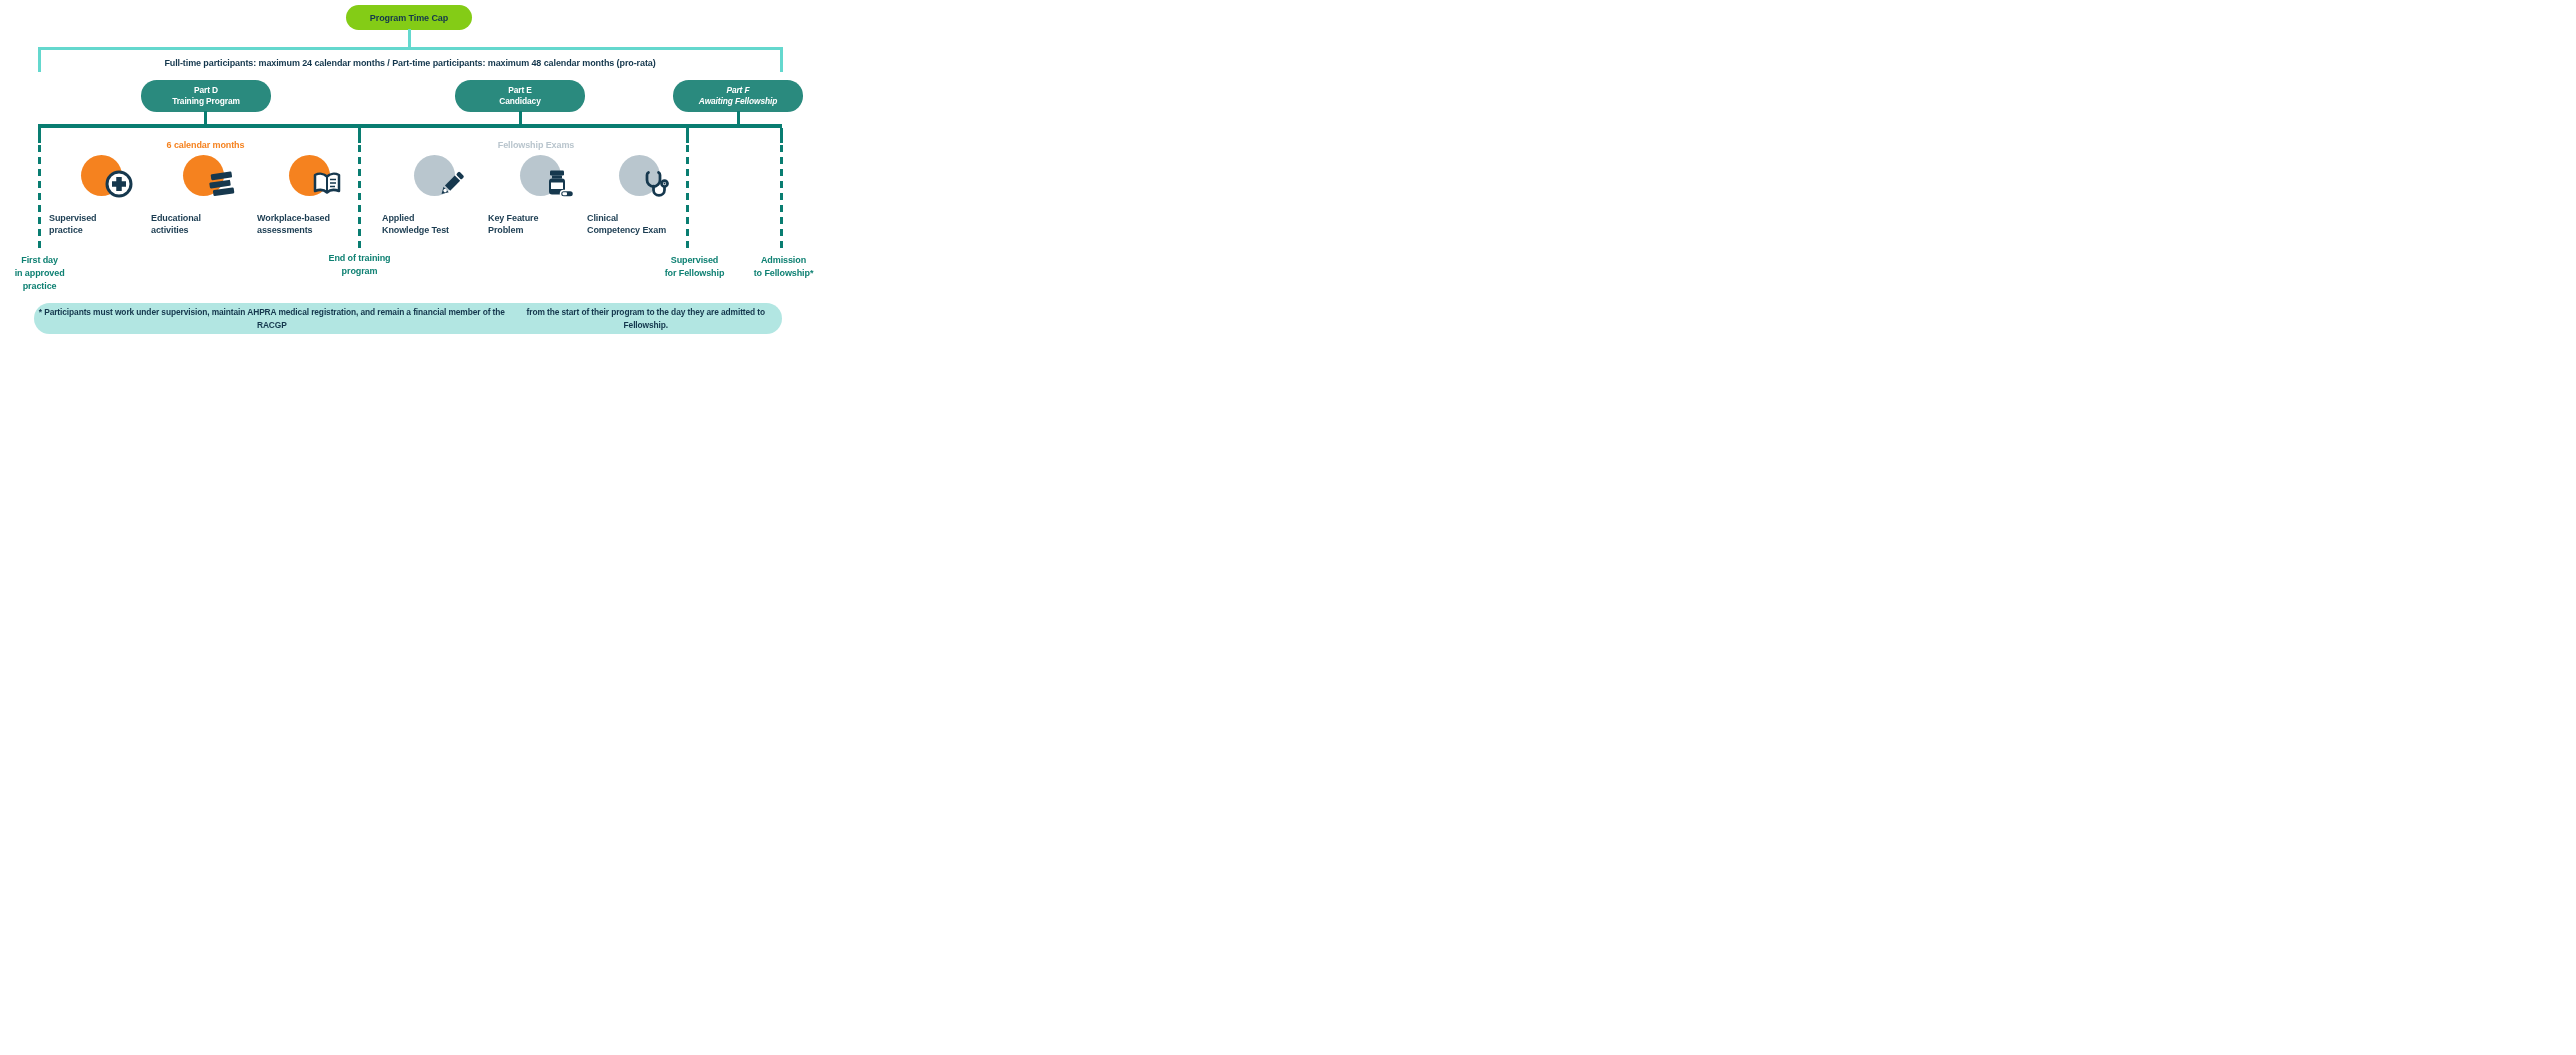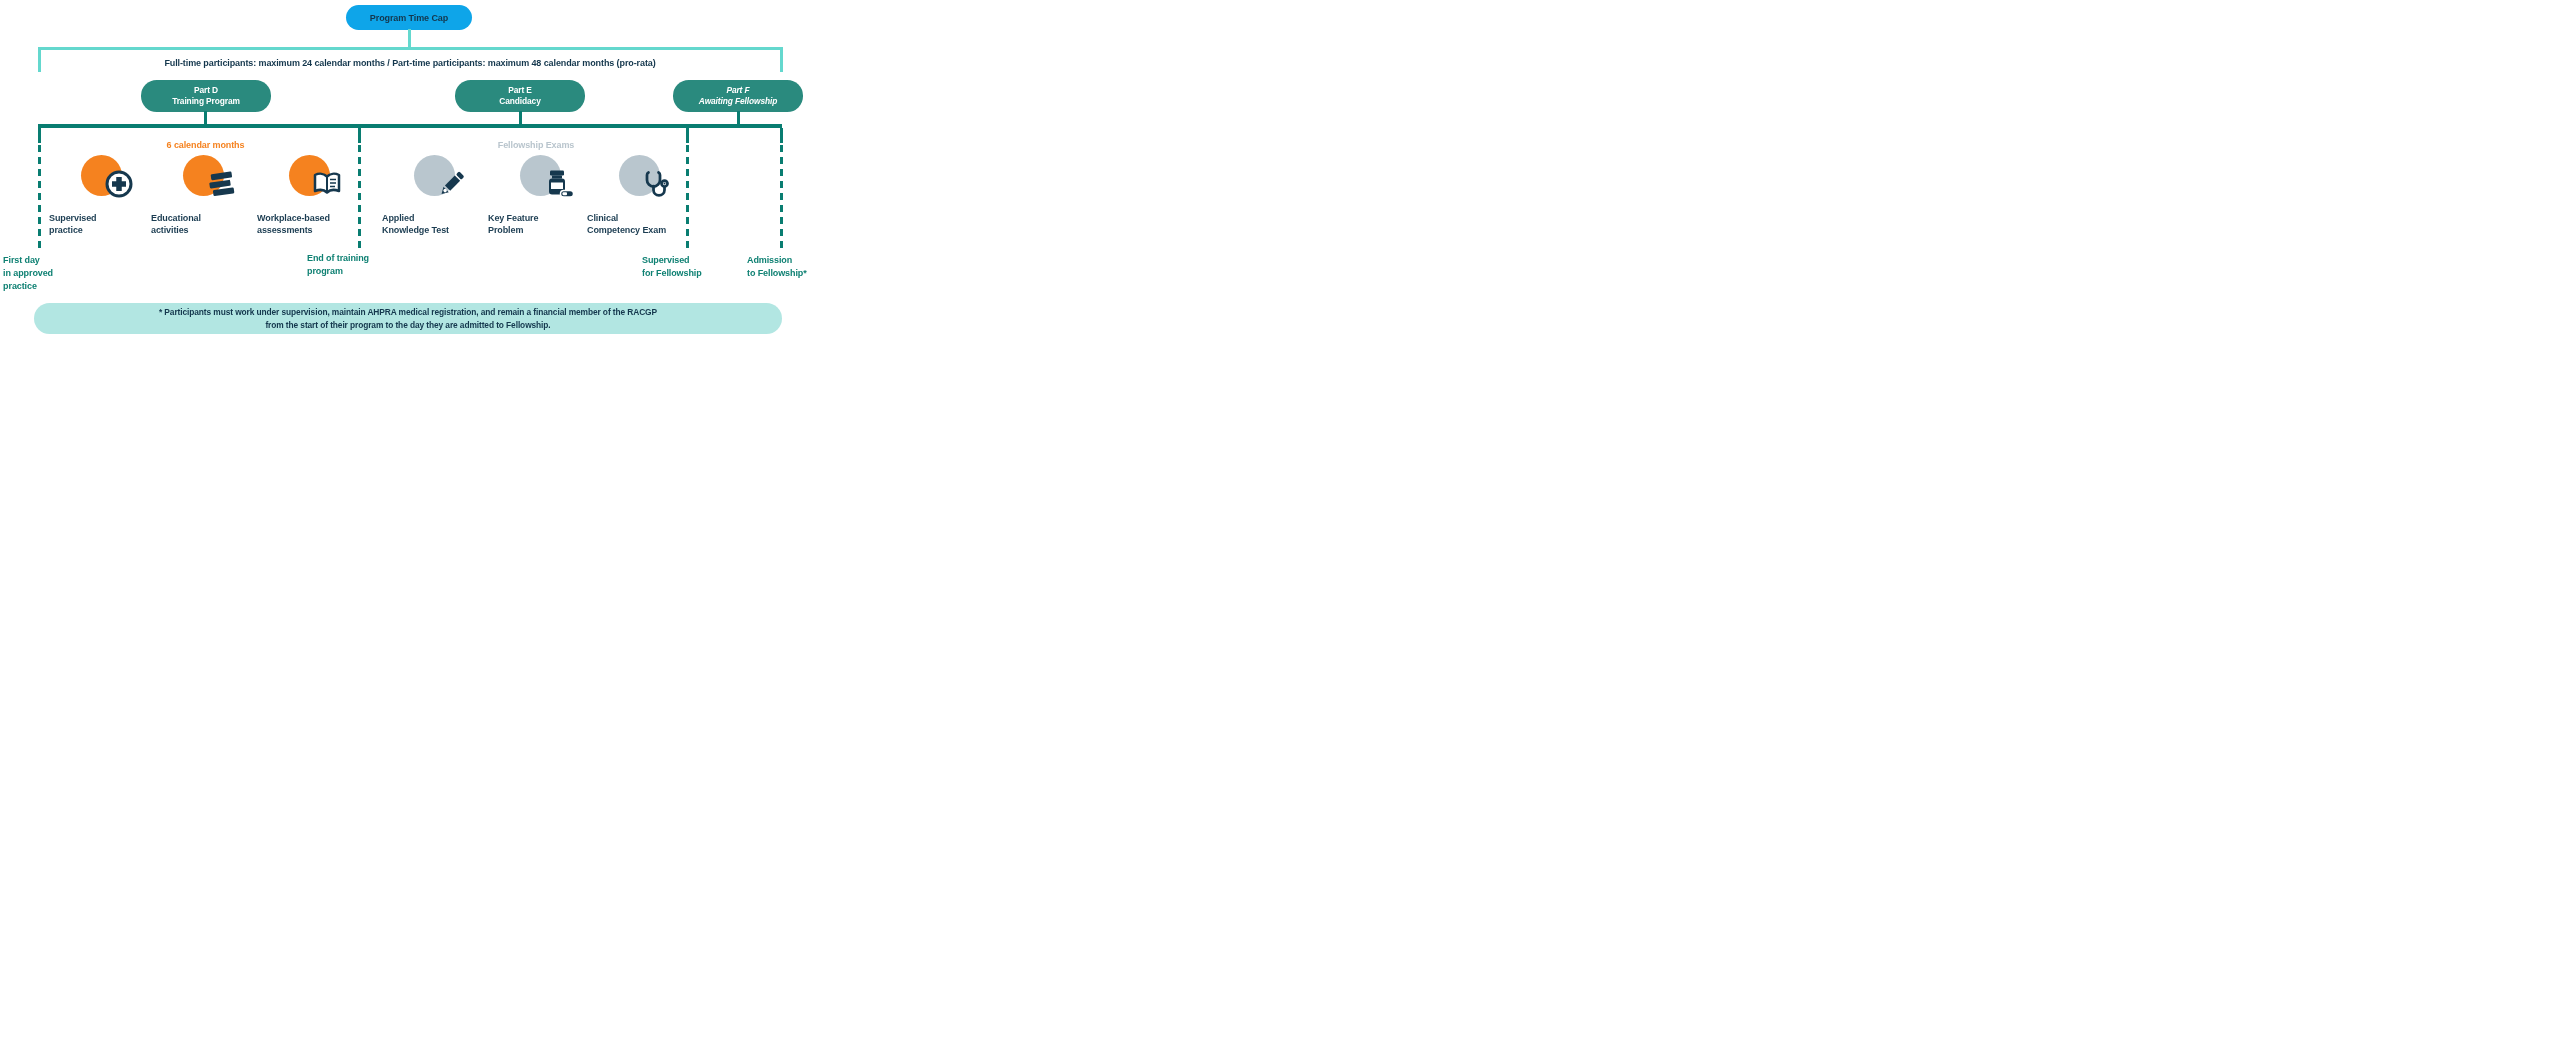--- a/index.html
+++ b/index.html
@@ -2,21 +2,21 @@
 <html style="font-size:8.4px"><head>
 <meta charset="utf-8">
 <style>
   html,body{margin:0;padding:0;background:#fff;}
   #canvas{
     position:relative;width:823px;height:337px;background:#fff;overflow:hidden;
     font-family:"Liberation Sans",sans-serif;font-weight:bold;letter-spacing:-0.1px;
   }
   .abs{position:absolute;}
   
-  .cap-pill{left:346px;top:5.2px;width:126px;height:25px;border-radius:12.6px;background:#0ea5e9;
+  .cap-pill{left:346px;top:5.2px;width:126px;height:25px;border-radius:12.6px;background:#84cc16;
     display:flex;align-items:center;justify-content:center;color:#14374D;font-size:9px;}
   .conn-mint{left:408px;top:29px;width:3.1px;height:19px;background:#64D8CE;}
   .bracket-bar{left:38px;top:47px;width:744px;height:3.1px;background:#64D8CE;}
   .tick{top:47px;width:3.1px;height:25px;background:#64D8CE;}
   .tick-left{left:38px;} .tick-right{left:780px;}
   .cap-note{left:69px;top:58px;width:682px;text-align:center;color:#14374D;font-size:9px;}
   
   .phase-pill{top:80px;height:31.5px;border-radius:15.7px;background:#2A8A7E;color:#fff;
     display:flex;flex-direction:column;align-items:center;justify-content:center;
     font-size:8.4px;line-height:10.5px;text-align:center;}
@@ -32,24 +32,24 @@
   
   .duration-label{left:132px;top:140px;width:147px;text-align:center;color:#F5821F;font-size:9px;}
   .exams-label{left:465px;top:140px;width:142px;text-align:center;color:#B9C5CD;font-size:9px;}
   
   .big-circle{top:155px;width:41px;height:41px;border-radius:50%;}
   .c-orange{background:#F5821F;} .c-gray{background:#B9C6CE;}
   .icon-wrap{top:169px;width:30px;height:30px;}
   .icon-wrap svg{overflow:visible;display:block;}
   .item-label{top:212px;width:105px;text-align:left;color:#1C3D52;font-size:9px;line-height:12px;}
   
-  .milestone{color:#0F8173;font-size:9px;line-height:13px;text-align:left;}
+  .milestone{color:#0F8173;font-size:9px;line-height:13px;text-align:center;}
   
   .footnote-box{left:34px;top:303px;width:748px;height:31px;border-radius:15.7px;background:#B2E6E2;
-    color:#14374D;font-size:8.4px;line-height:12.6px;display:flex;flex-direction:column;
+    color:#14374D;font-size:8.4px;line-height:12.6px;display:flex;flex-direction:row;
     align-items:center;justify-content:center;text-align:center;}
 </style>
 </head>
 <body>
 
 <div id="canvas">
 
   <div class="abs cap-pill">
     <span>Program Time Cap</span>
   </div>

